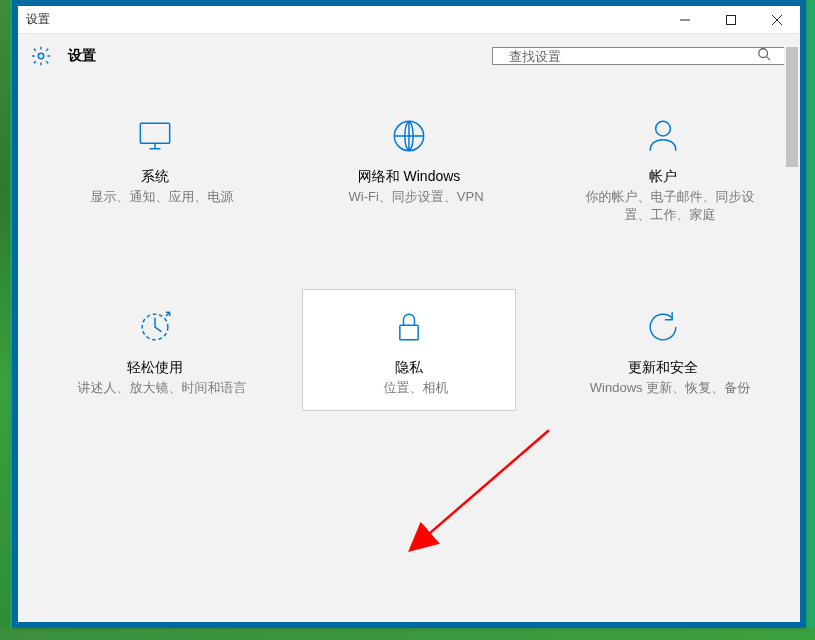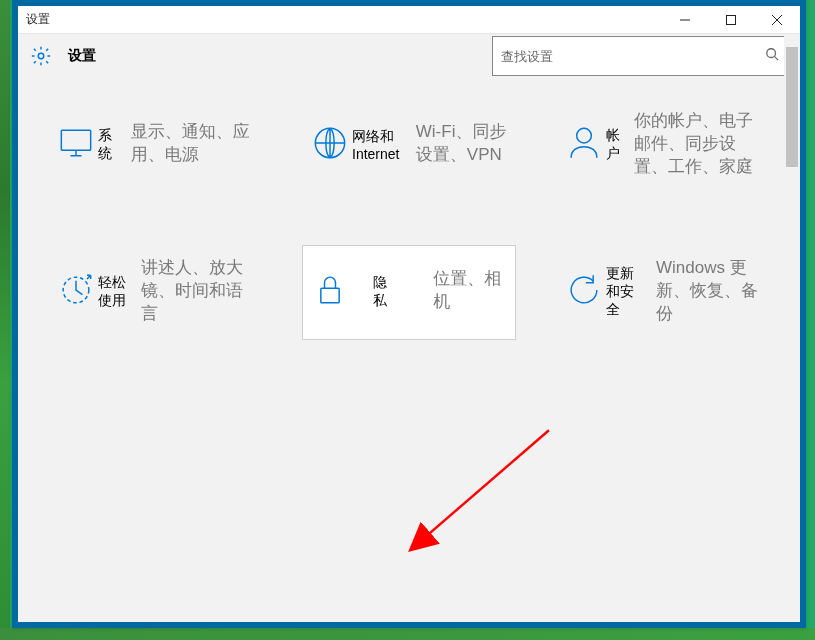--- a/index.html
+++ b/index.html
@@ -46,25 +46,25 @@
   .header {
     height: 44px;
     display: flex; align-items: center;
     padding: 0 12px;
     gap: 16px;
   }
   .gear { color: #0078d7; display:flex; align-items:center; }
   .gear svg { width: 22px; height: 22px; }
   .header-title { font-size: 14px; font-weight: 600; color: #000; flex: 1; }
   .search {
-    width: 296px; height: 40px;
+    width: 296px; height: 18px;
     border: 1px solid #888;
     background: #fff;
     display: flex; align-items: center;
-    padding: 0 8px;
+    padding: 0 16px;
     cursor: text;
   }
   .search input {
     flex: 1; border: none; outline: none; font-size: 13px; color: #333;
     background: transparent;
   }
   .search input::placeholder { color: #666; }
   .search .sicon svg { width: 14px; height: 14px; stroke:#666; fill:none; stroke-width:1.5; }
 
   .content {
@@ -72,30 +72,30 @@
     overflow: hidden;
   }
   .grid {
     display: grid;
     grid-template-columns: repeat(3, 1fr);
     column-gap: 40px;
     row-gap: 52px;
     margin-top: 20px;
   }
   .tile {
-    display: flex; flex-direction: row; align-items: center;
-    text-align: left;
+    display: flex; flex-direction: column; align-items: center;
+    text-align: center;
     padding: 10px 6px 14px;
     cursor: default;
   }
-  .tile.hover { background: #fff; border: 1px solid #cfcfcf; padding: 9px 5px 13px; gap: 21px; }
+  .tile.hover { background: #fff; border: 1px solid #cfcfcf; padding: 9px 5px 13px; }
   .tile .ticon { color: #0078d7; height: 56px; display:flex; align-items:center; justify-content:center; }
   .tile .ticon svg { width: 44px; height: 44px; stroke: currentColor; fill: none; stroke-width: 1.6; }
   .tile .ttitle { font-size: 14px; color: #000; margin-top: 4px; font-weight: 500; }
-  .tile .tdesc  { font-size: 17px; color: #7a7a7a; margin-top: 2px; line-height: 1.35; max-width: 170px; margin-left: 14px; }
+  .tile .tdesc  { font-size: 13px; color: #7a7a7a; margin-top: 2px; line-height: 1.35; max-width: 170px; margin-left: 14px; }
 
   
   .arrow {
     position: absolute; left: 0; top: 0; width: 100%; height: 100%;
     pointer-events: none;
   }
 
   
   .vscroll {
     position: absolute; right: 0; top: 29px; bottom: 0; width: 16px;
@@ -169,21 +169,21 @@
       </div>
 
 
       <div class="tile">
         <div class="ticon">
           <svg viewBox="0 0 48 48">
               <circle cx="24" cy="24" r="16"></circle>
               <path d="M8 24h32M24 8v32M24 8c-6 4-6 28 0 32M24 8c6 4 6 28 0 32"></path>
             </svg>
         </div>
-        <div class="ttitle">网络和 Internet</div>
+        <div class="ttitle">网络和 Windows</div>
         <div class="tdesc">Wi-Fi、同步设置、VPN</div>
       </div>
 
 
       <div class="tile">
         <div class="ticon">
           <svg viewBox="0 0 48 48">
               <circle cx="24" cy="16" r="8"></circle>
               <path d="M10 40c0-8 6-12 14-12s14 4 14 12"></path>
             </svg>

